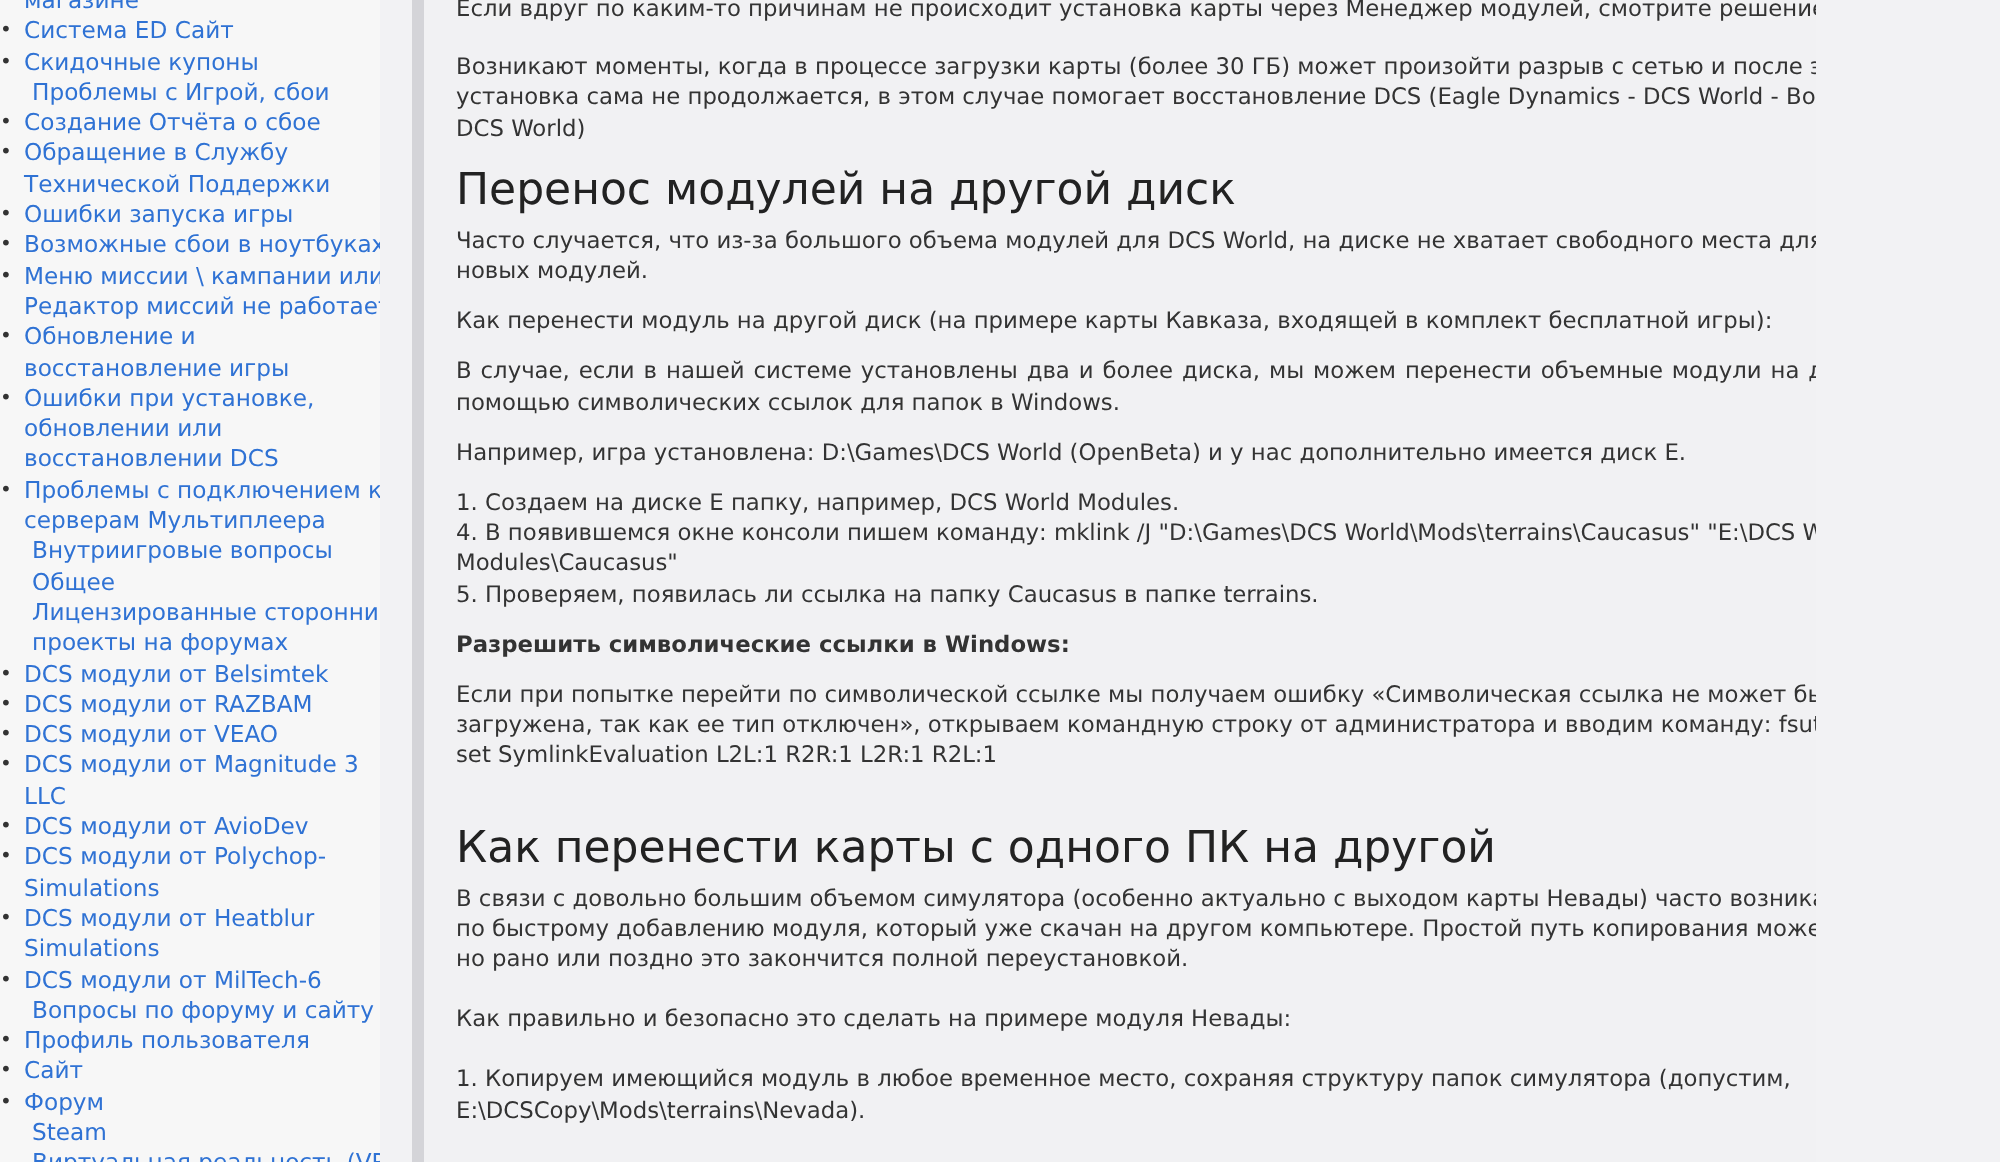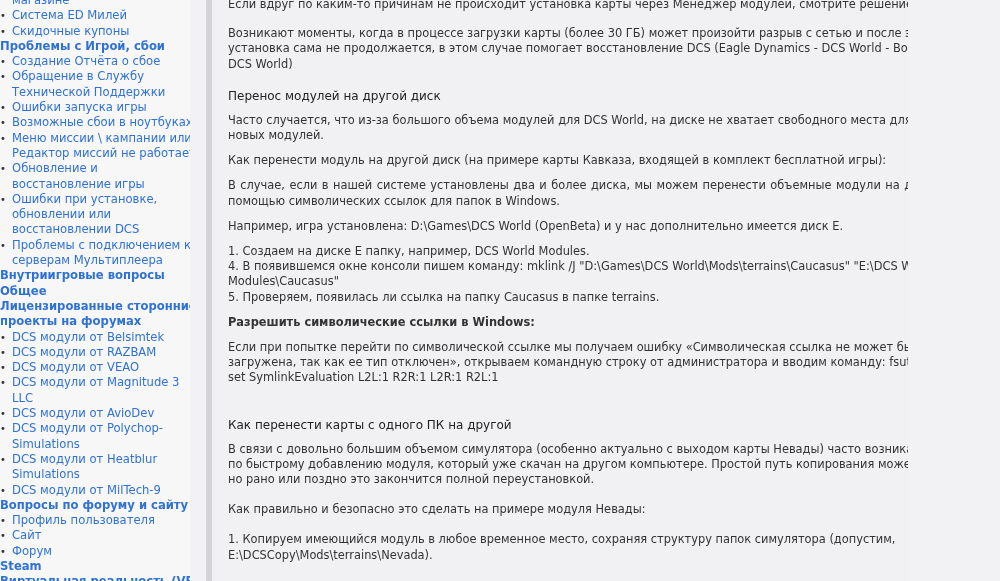--- a/index.html
+++ b/index.html
@@ -8,58 +8,58 @@
     font-family: "DejaVu Sans", "Liberation Sans", sans-serif;
     background:#f2f2f4;
     position:relative;
   }
   .sidebar {
     position:absolute; left:0; top:0; width:190px; height:581px;
     background:#f7f7f7; overflow:hidden;
     font-size:11.6px; line-height:15.3px; color:#2b6fd0;
   }
   .sidebar-inner { position:absolute; top:-7px; left:0; width:206px; }
-  .nav-top { padding-left:0; white-space:nowrap;font-weight:bold; }
+  .nav-top { padding-left:16px; white-space:nowrap; }
   .nav-sub { position:relative; padding-left:12px; padding-right:8px; }
   .nav-sub .bullet {
     position:absolute; left:0; top:0; color:#333; font-size:10px;
   }
   .nav-sub .label { display:block; }
   .nav-link { color:#2f72d4; text-decoration:none; cursor:pointer; }
   .divider {
     position:absolute; left:206px; top:0; width:6px; height:581px;
     background:#d4d4d8;
   }
   .content {
     position:absolute; left:212px; top:0; width:696px; height:581px;
     background:#f1f1f3; overflow:hidden;
     color:#333; font-size:11.4px; line-height:15.2px;
   }
   .content-inner { position:absolute; left:16px; top:-3px; width:762px; }
   p { margin:0; }
   .p { margin-bottom:10px; }
   .justify { text-align:justify; }
   h2 {
-    margin:13px 0 6px 0; font-weight:normal; font-size:12px; line-height:22px; color:#222;
+    margin:13px 0 6px 0; font-weight:normal; font-size:22px; line-height:22px; color:#222;
   }
   .bold { font-weight:bold; }
   a.link { color:#2f72d4; text-decoration:none; }
   .gap { height:15px; }
 </style>
 </head>
 <body>
 
 <nav class="sidebar">
   <div class="sidebar-inner" id="sidebar-inner">
     <div class="nav-sub">
         <span class="label nav-link">магазине</span>
       </div>
     <div class="nav-sub">
         <span class="bullet">•</span>
-        <span class="label nav-link">Система ED Милей</span>
+        <span class="label nav-link">Система ED Сайт</span>
       </div>
     <div class="nav-sub">
         <span class="bullet">•</span>
         <span class="label nav-link">Скидочные купоны</span>
       </div>
     <div class="nav-top"><span class="nav-link">Проблемы с Игрой, сбои</span></div>
     <div class="nav-sub">
         <span class="bullet">•</span>
         <span class="label nav-link">Создание Отчёта о сбое</span>
       </div>
@@ -117,21 +117,21 @@
     <div class="nav-sub">
         <span class="bullet">•</span>
         <span class="label nav-link">DCS модули от Polychop-Simulations</span>
       </div>
     <div class="nav-sub">
         <span class="bullet">•</span>
         <span class="label nav-link">DCS модули от Heatblur Simulations</span>
       </div>
     <div class="nav-sub">
         <span class="bullet">•</span>
-        <span class="label nav-link">DCS модули от MilTech-9</span>
+        <span class="label nav-link">DCS модули от MilTech-6</span>
       </div>
     <div class="nav-top"><span class="nav-link">Вопросы по форуму и сайту</span></div>
     <div class="nav-sub">
         <span class="bullet">•</span>
         <span class="label nav-link">Профиль пользователя</span>
       </div>
     <div class="nav-sub">
         <span class="bullet">•</span>
         <span class="label nav-link">Сайт</span>
       </div>

